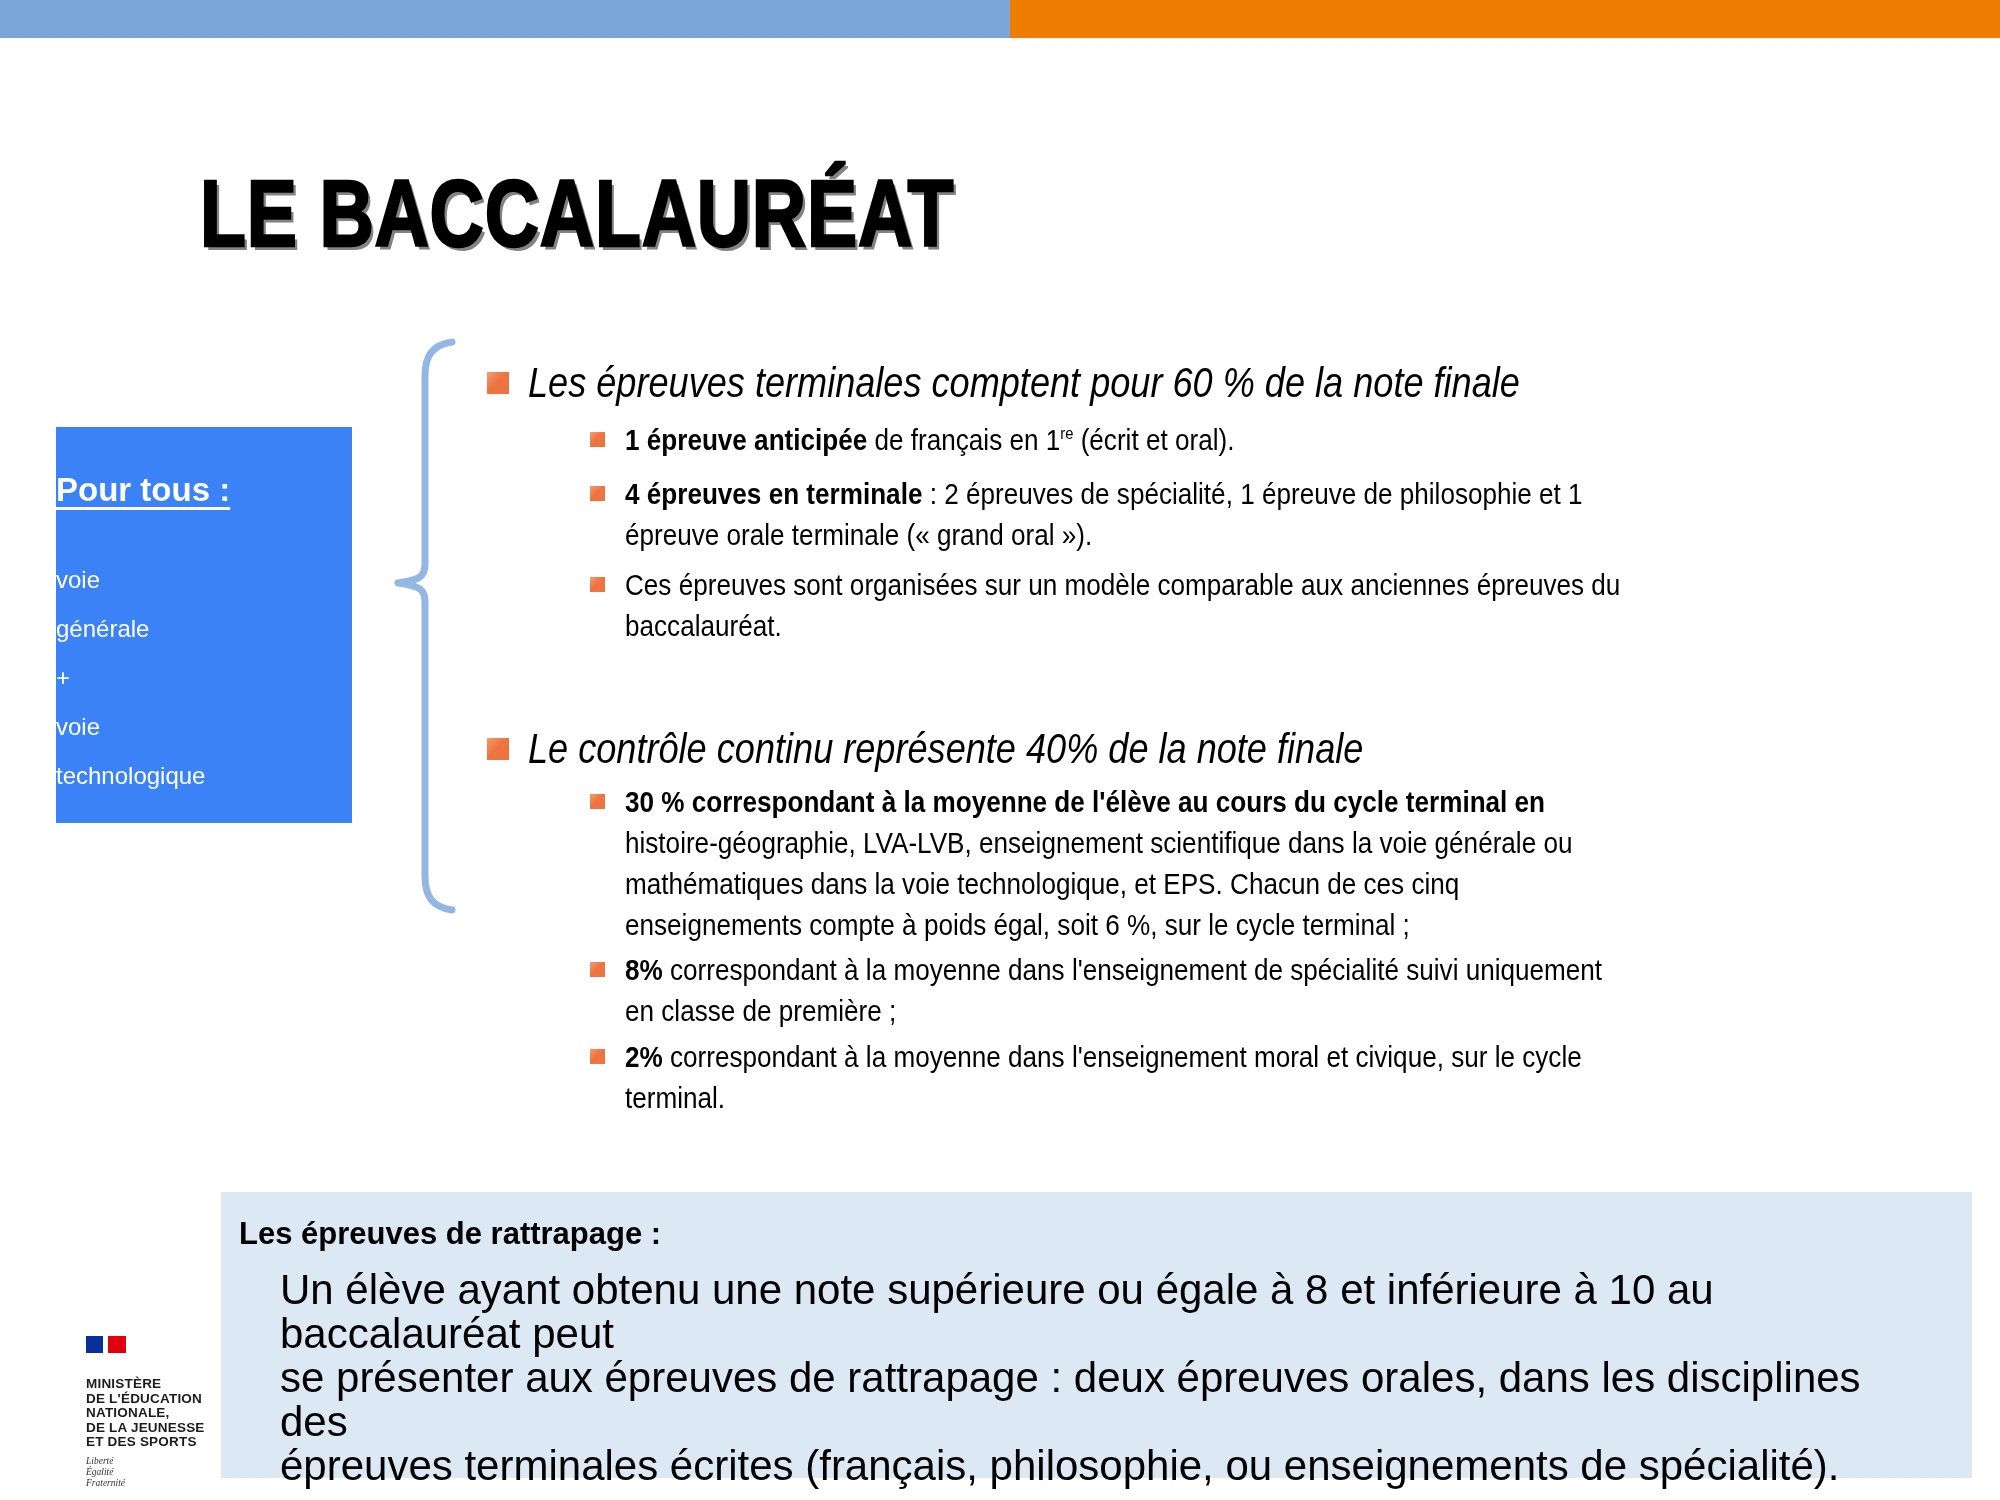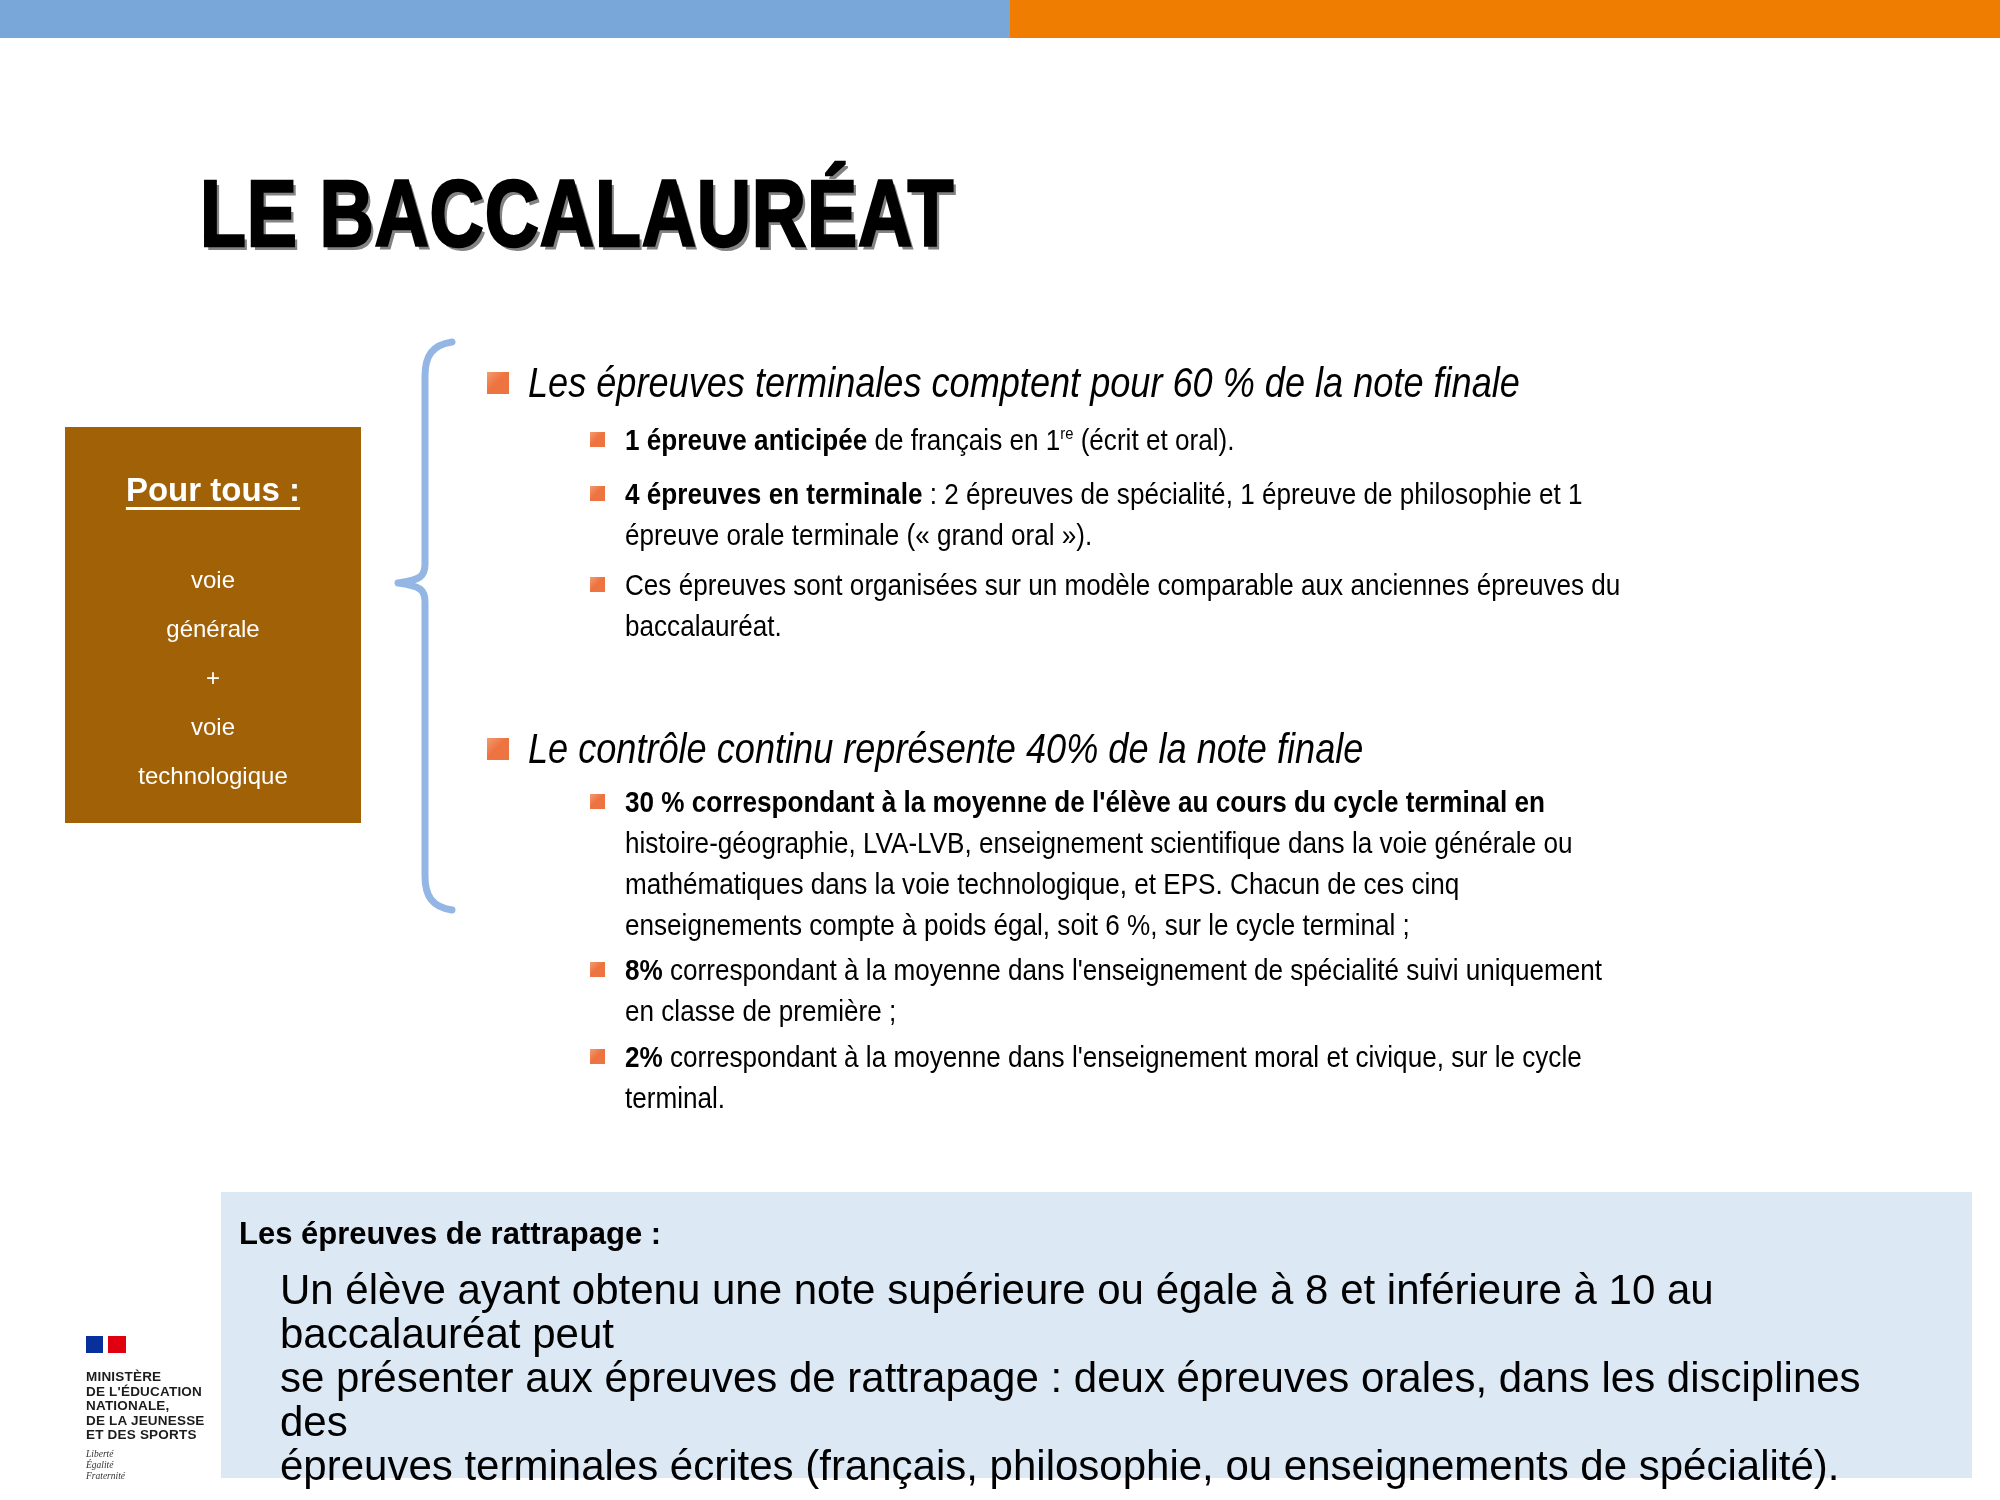--- a/index.html
+++ b/index.html
@@ -11,22 +11,22 @@
   .bar-blue{left:0;width:1010px;background:#79A7DA;}
   .bar-orange{left:1010px;width:990px;background:#EE7D01;}
   .slide-title{
     position:absolute;left:200px;top:104px;font-size:94px;line-height:1;
     font-weight:700;letter-spacing:1px;white-space:nowrap;
     transform:scaleX(0.80);transform-origin:0 0;color:#000;
     -webkit-text-stroke:2.5px #000;
     text-shadow:4px 4px 0 rgba(90,90,90,0.75);
   }
   .side-box{
-    position:absolute;left:65px;top:427px;width:296px;height:396px;
-    background:#a16207;color:#fff;text-align:center;
+    position:absolute;left:56px;top:427px;width:296px;height:396px;
+    background:#3b82f6;color:#fff;
   }
   .side-heading{margin-top:44px;font-size:33px;font-weight:bold;text-decoration:underline;text-underline-offset:6px;}
   .side-body{margin-top:46px;font-size:24px;line-height:49px;white-space:pre-line;}
   .brace{position:absolute;left:388px;top:336px;}
   .content-item{position:absolute;display:flex;align-items:flex-start;}
   .sq{background:linear-gradient(135deg,#F49B72 0%,#ED7440 45%);flex:0 0 auto;}
   .l1{left:487px;font-style:italic;}
   .l1 .sq{width:22px;height:22px;margin:14px 19px 0 0;}
   .l1 .txt{font-size:42px;line-height:50px;white-space:nowrap;transform:scaleX(0.86);transform-origin:0 0;}
   .l2{left:590px;}
@@ -37,21 +37,21 @@
   .bottom-box{
     position:absolute;left:221px;top:1192px;width:1751px;height:286px;background:#DCE9F5;
   }
   .bb-heading{margin:24px 0 0 18px;font-size:31px;font-weight:bold;}
   .bb-body{margin:16px 40px 0 59px;font-size:42px;line-height:44px;white-space:pre-line;}
   .gov-logo{position:absolute;left:86px;top:1336px;}
   .flag{display:flex;width:40px;height:17px;}
   .flag .b{width:17px;background:#08309A;}
   .flag .w{width:5px;background:#fff;}
   .flag .r{width:18px;background:#E1000F;}
-  .ministry{margin-top:17px;font-size:13.5px;font-weight:bold;line-height:14.5px;letter-spacing:0.2px;white-space:pre-line;color:#1c1c1c;}
+  .ministry{margin-top:24px;font-size:13.5px;font-weight:bold;line-height:14.5px;letter-spacing:0.2px;white-space:pre-line;color:#1c1c1c;}
   .motto{margin-top:6px;font-size:9.5px;line-height:11px;font-style:italic;font-family:"Liberation Serif",serif;white-space:pre-line;color:#333;}
 </style>
 </head>
 <body>
 
 <div class="bar bar-blue"></div>
 <div class="bar bar-orange"></div>
 
 <h1 class="slide-title">LE BACCALAURÉAT</h1>
 

